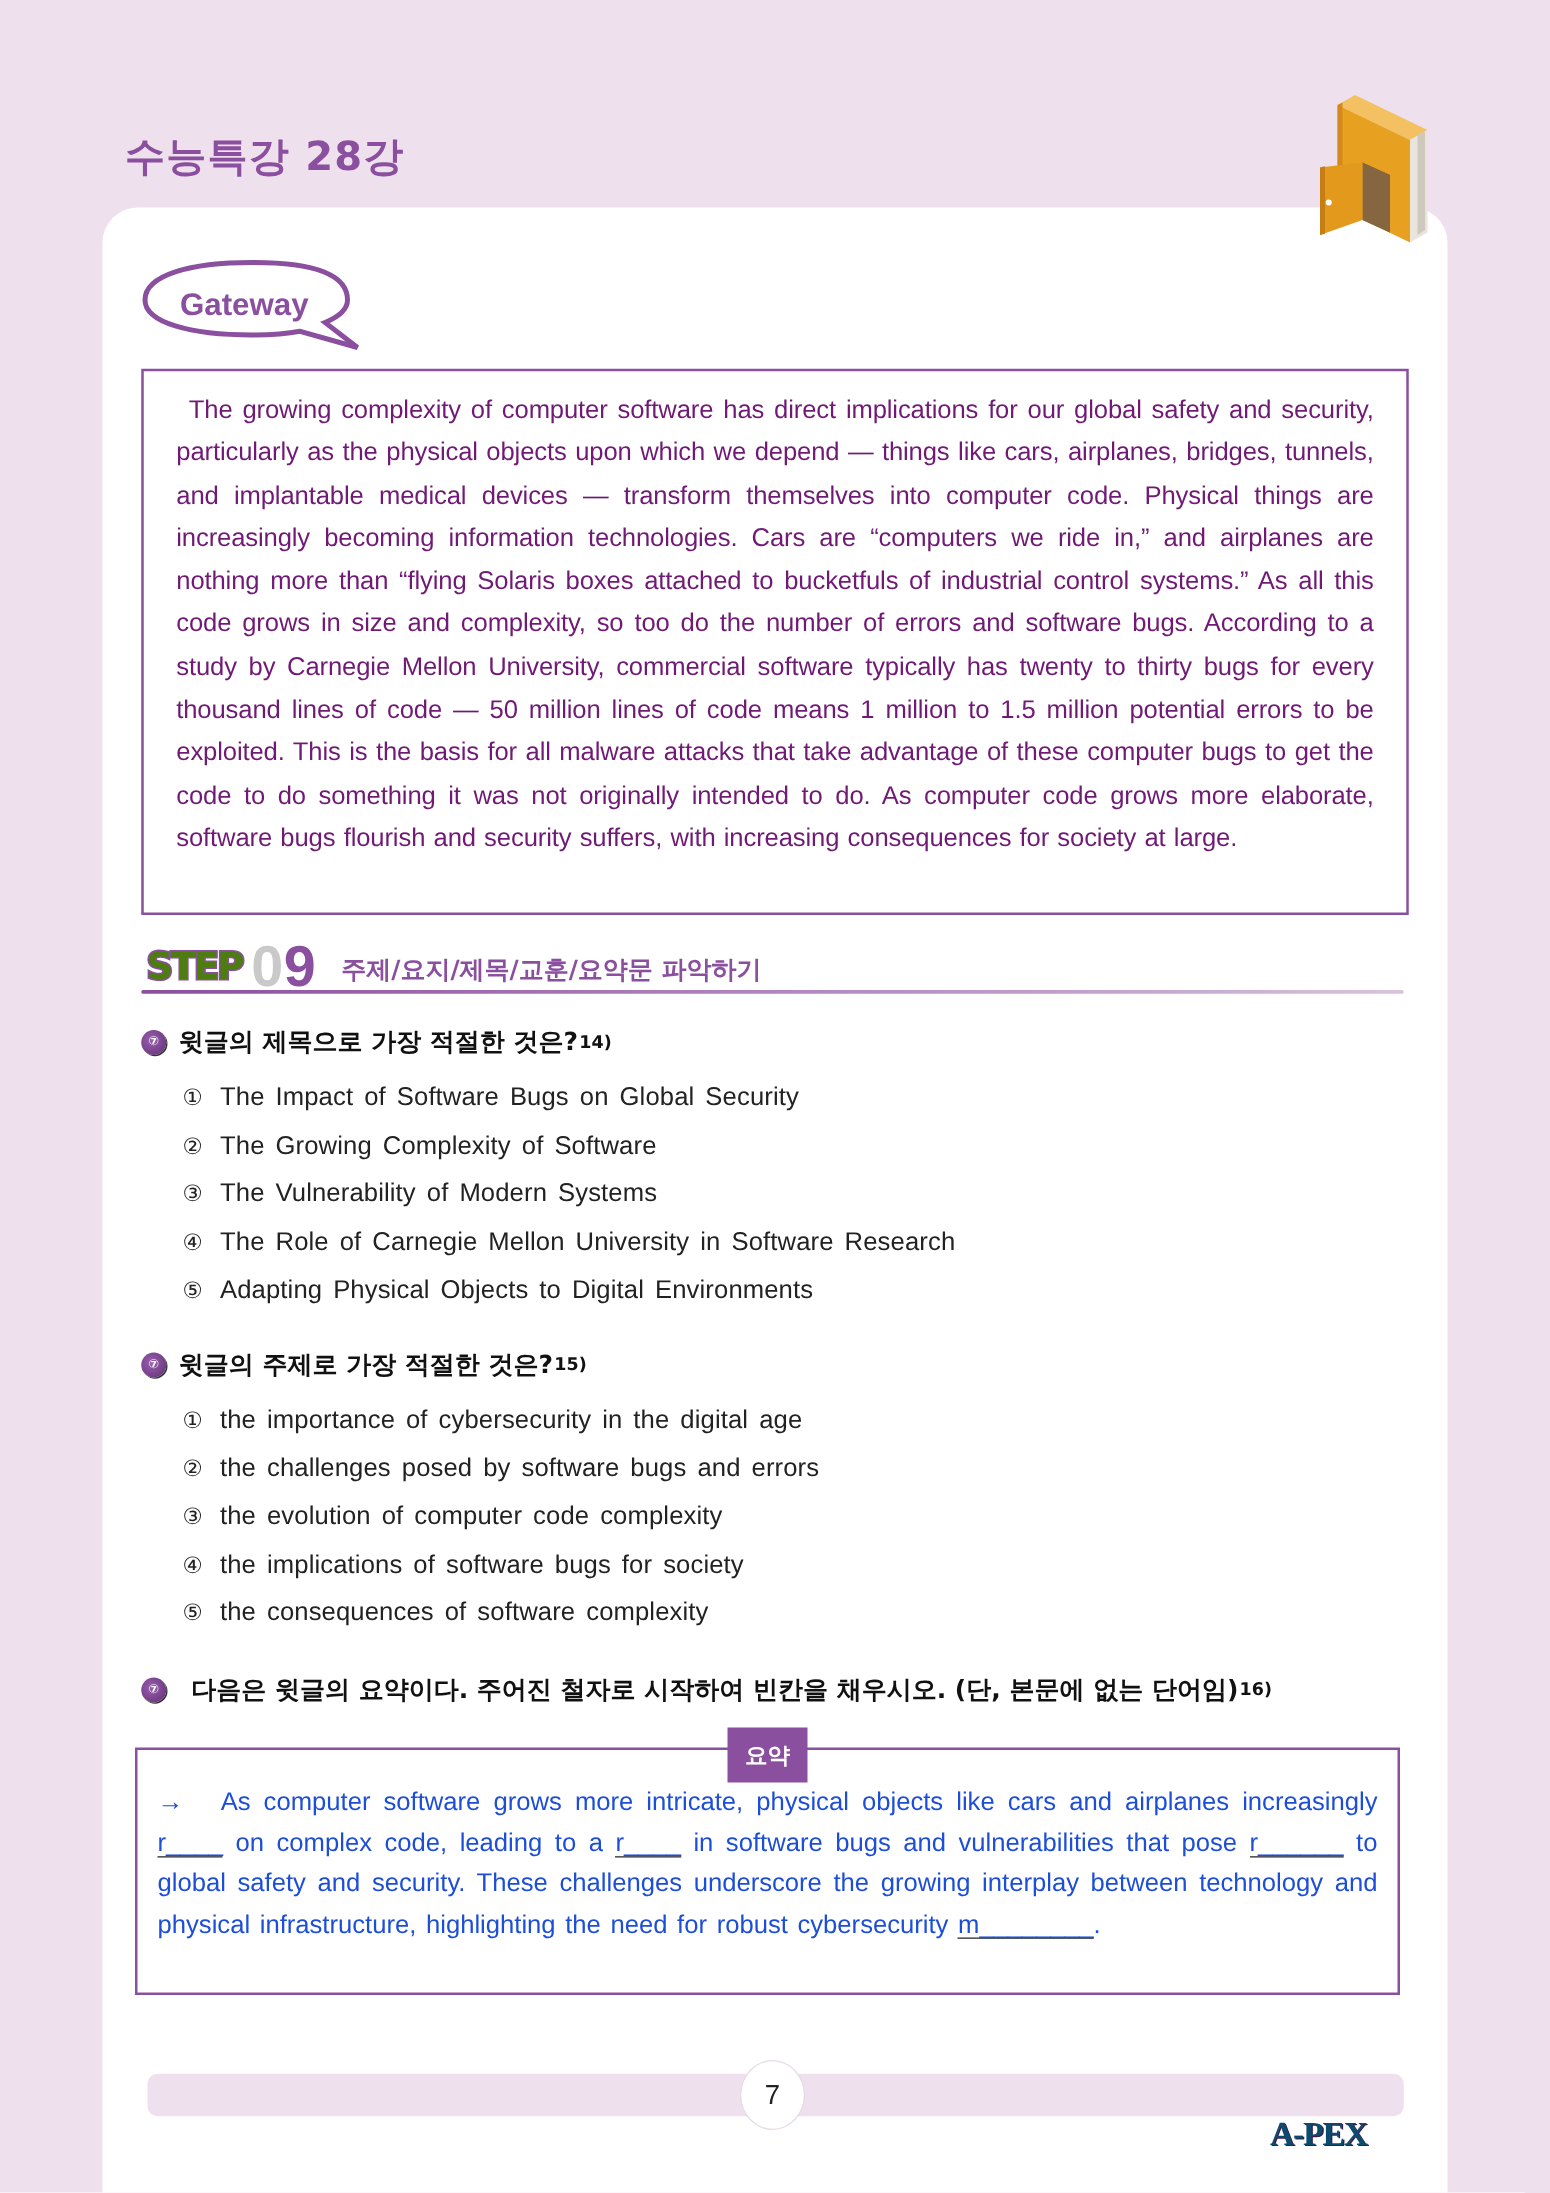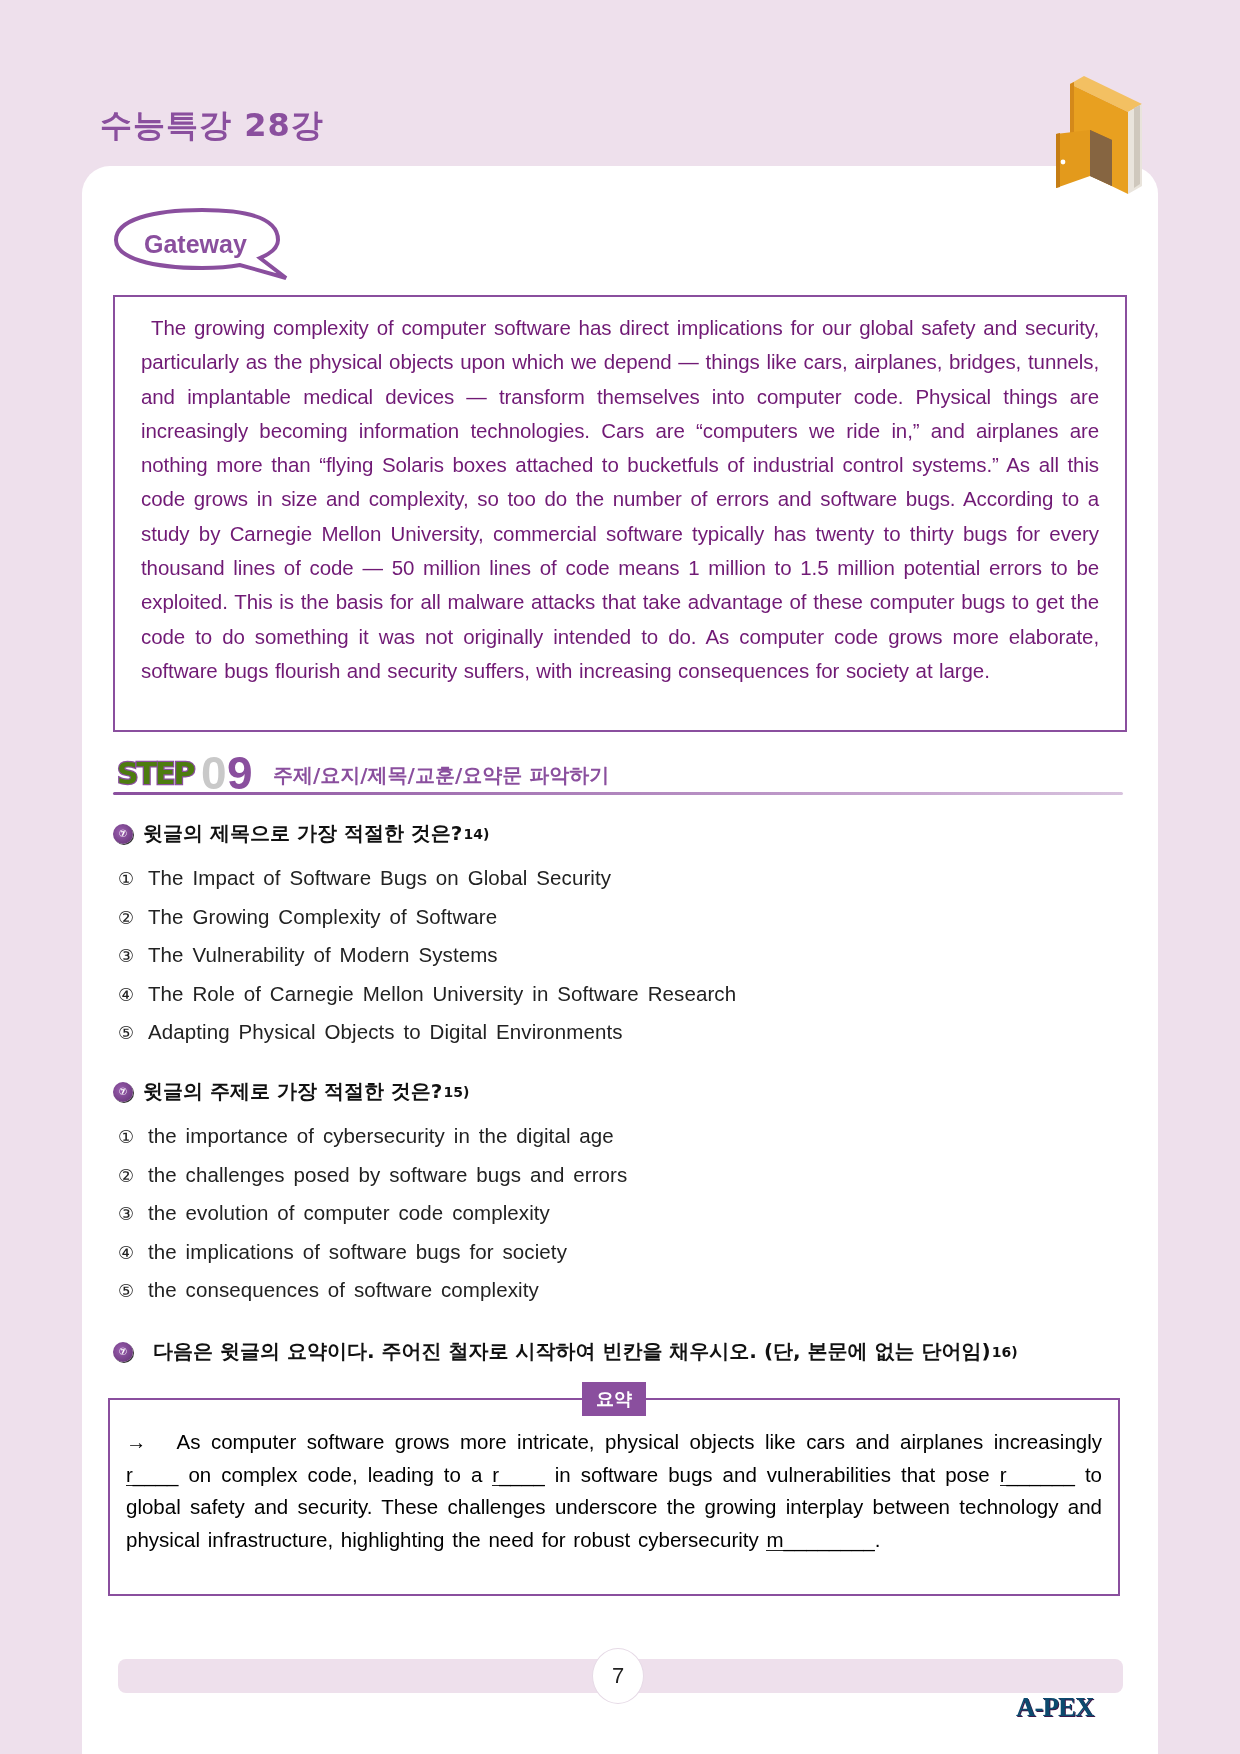--- a/index.html
+++ b/index.html
@@ -74,35 +74,35 @@
   .q-bullet {
     width: 20px; height: 20px; border-radius: 50%;
     background: radial-gradient(circle at 40% 40%, #9b5fb0, #5e2e70);
     color: #fff; font-size: 10px; display: inline-flex; align-items: center; justify-content: center;
     margin-right: 10px; box-shadow: 1px 1px 0 #333; flex-shrink: 0;
   }
   .q-sup { font-size: 14px; vertical-align: super; font-weight: bold; margin-left: 1px; }
   .options { position: absolute; left: 118px; list-style: none; }
   .options li {
     font-family: "Liberation Sans", sans-serif; font-size: 20.5px; height: 38.6px;
-    color: #222; word-spacing: 3px; letter-spacing: 0.1px;
+    color: #222; word-spacing: 3px; letter-spacing: 0.1px; margin-left: 28px;
   }
   .opt-num { display: inline-block; width: 30px; font-family: "DejaVu Sans", sans-serif; font-size: 18px; }
   .summary-tab {
-    position: absolute; left: 582px; top: 1382px; width: 64px; height: 34px;
+    position: absolute; left: 582px; top: 1382px; width: 64px; height: 44px;
     background: #8a4f9e; color: #fff; font-size: 18px; font-weight: bold;
     display: flex; align-items: center; justify-content: center; z-index: 2;
   }
   .summary-box {
     position: absolute; left: 108px; top: 1398px; width: 1012px; height: 198px;
     border: 2px solid #8a4f9e; padding: 26px 16px 0 16px;
   }
   .summary-text {
     font-family: "Liberation Sans", sans-serif; font-size: 20.5px; line-height: 32.5px;
-    text-align: justify; color: #000000; word-spacing: 2px;
+    text-align: justify; color: #1d4ed8; word-spacing: 2px;
   }
   .arrow { font-weight: bold; margin-right: 30px; }
   .blank { display: inline-block; border-bottom: 1.5px solid #222; line-height: 20px; padding-right: 0; }
   .footer-bar {
     position: absolute; left: 118px; top: 1659px; width: 1005px; height: 34px;
     background: #eee0ec; border-radius: 8px;
   }
   .page-number {
     position: absolute; left: 592px; top: 1648px; width: 52px; height: 56px; border-radius: 50%;
     background: #fff; border: 1.5px solid #e6dae6;

